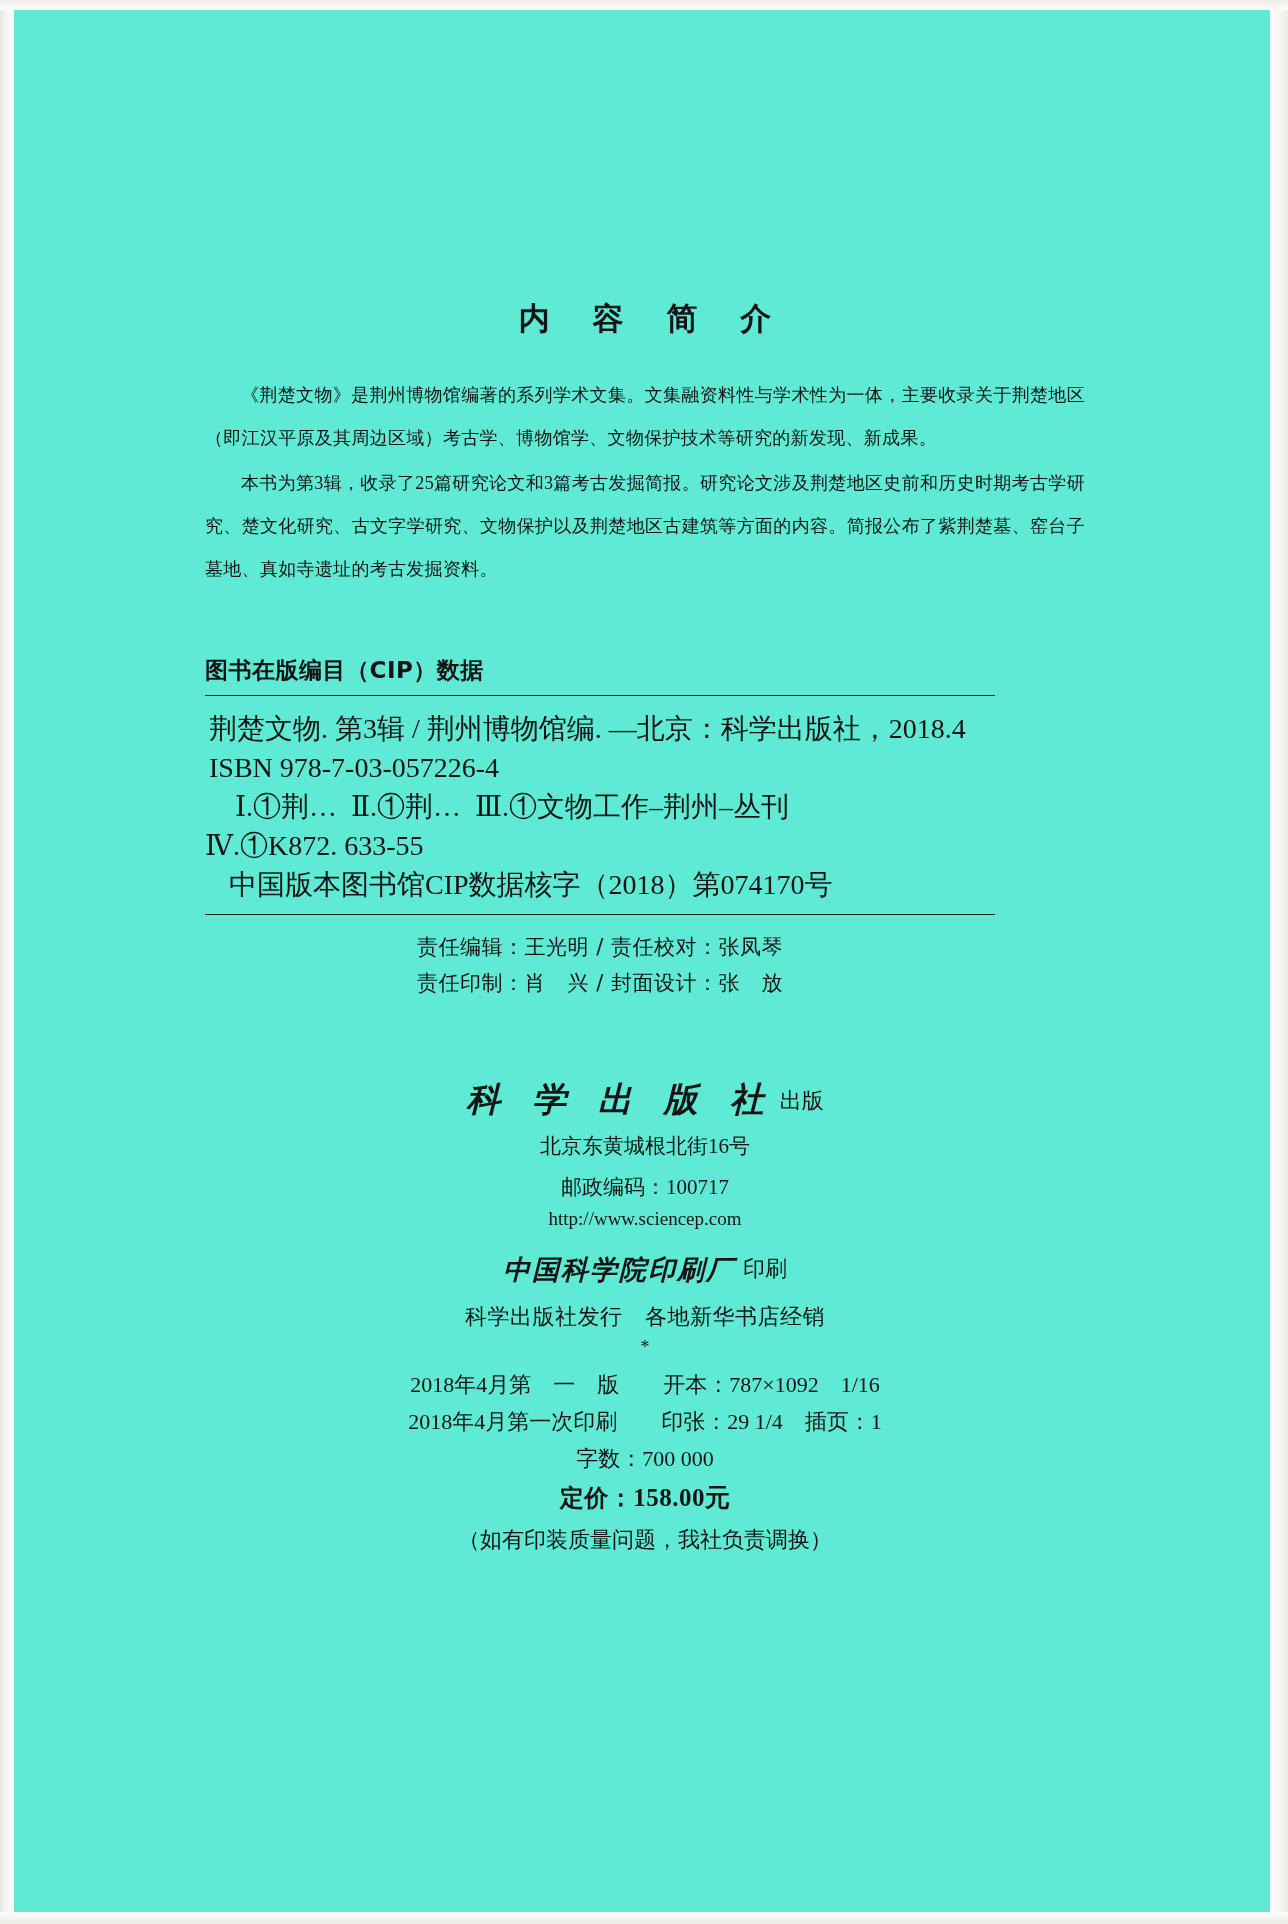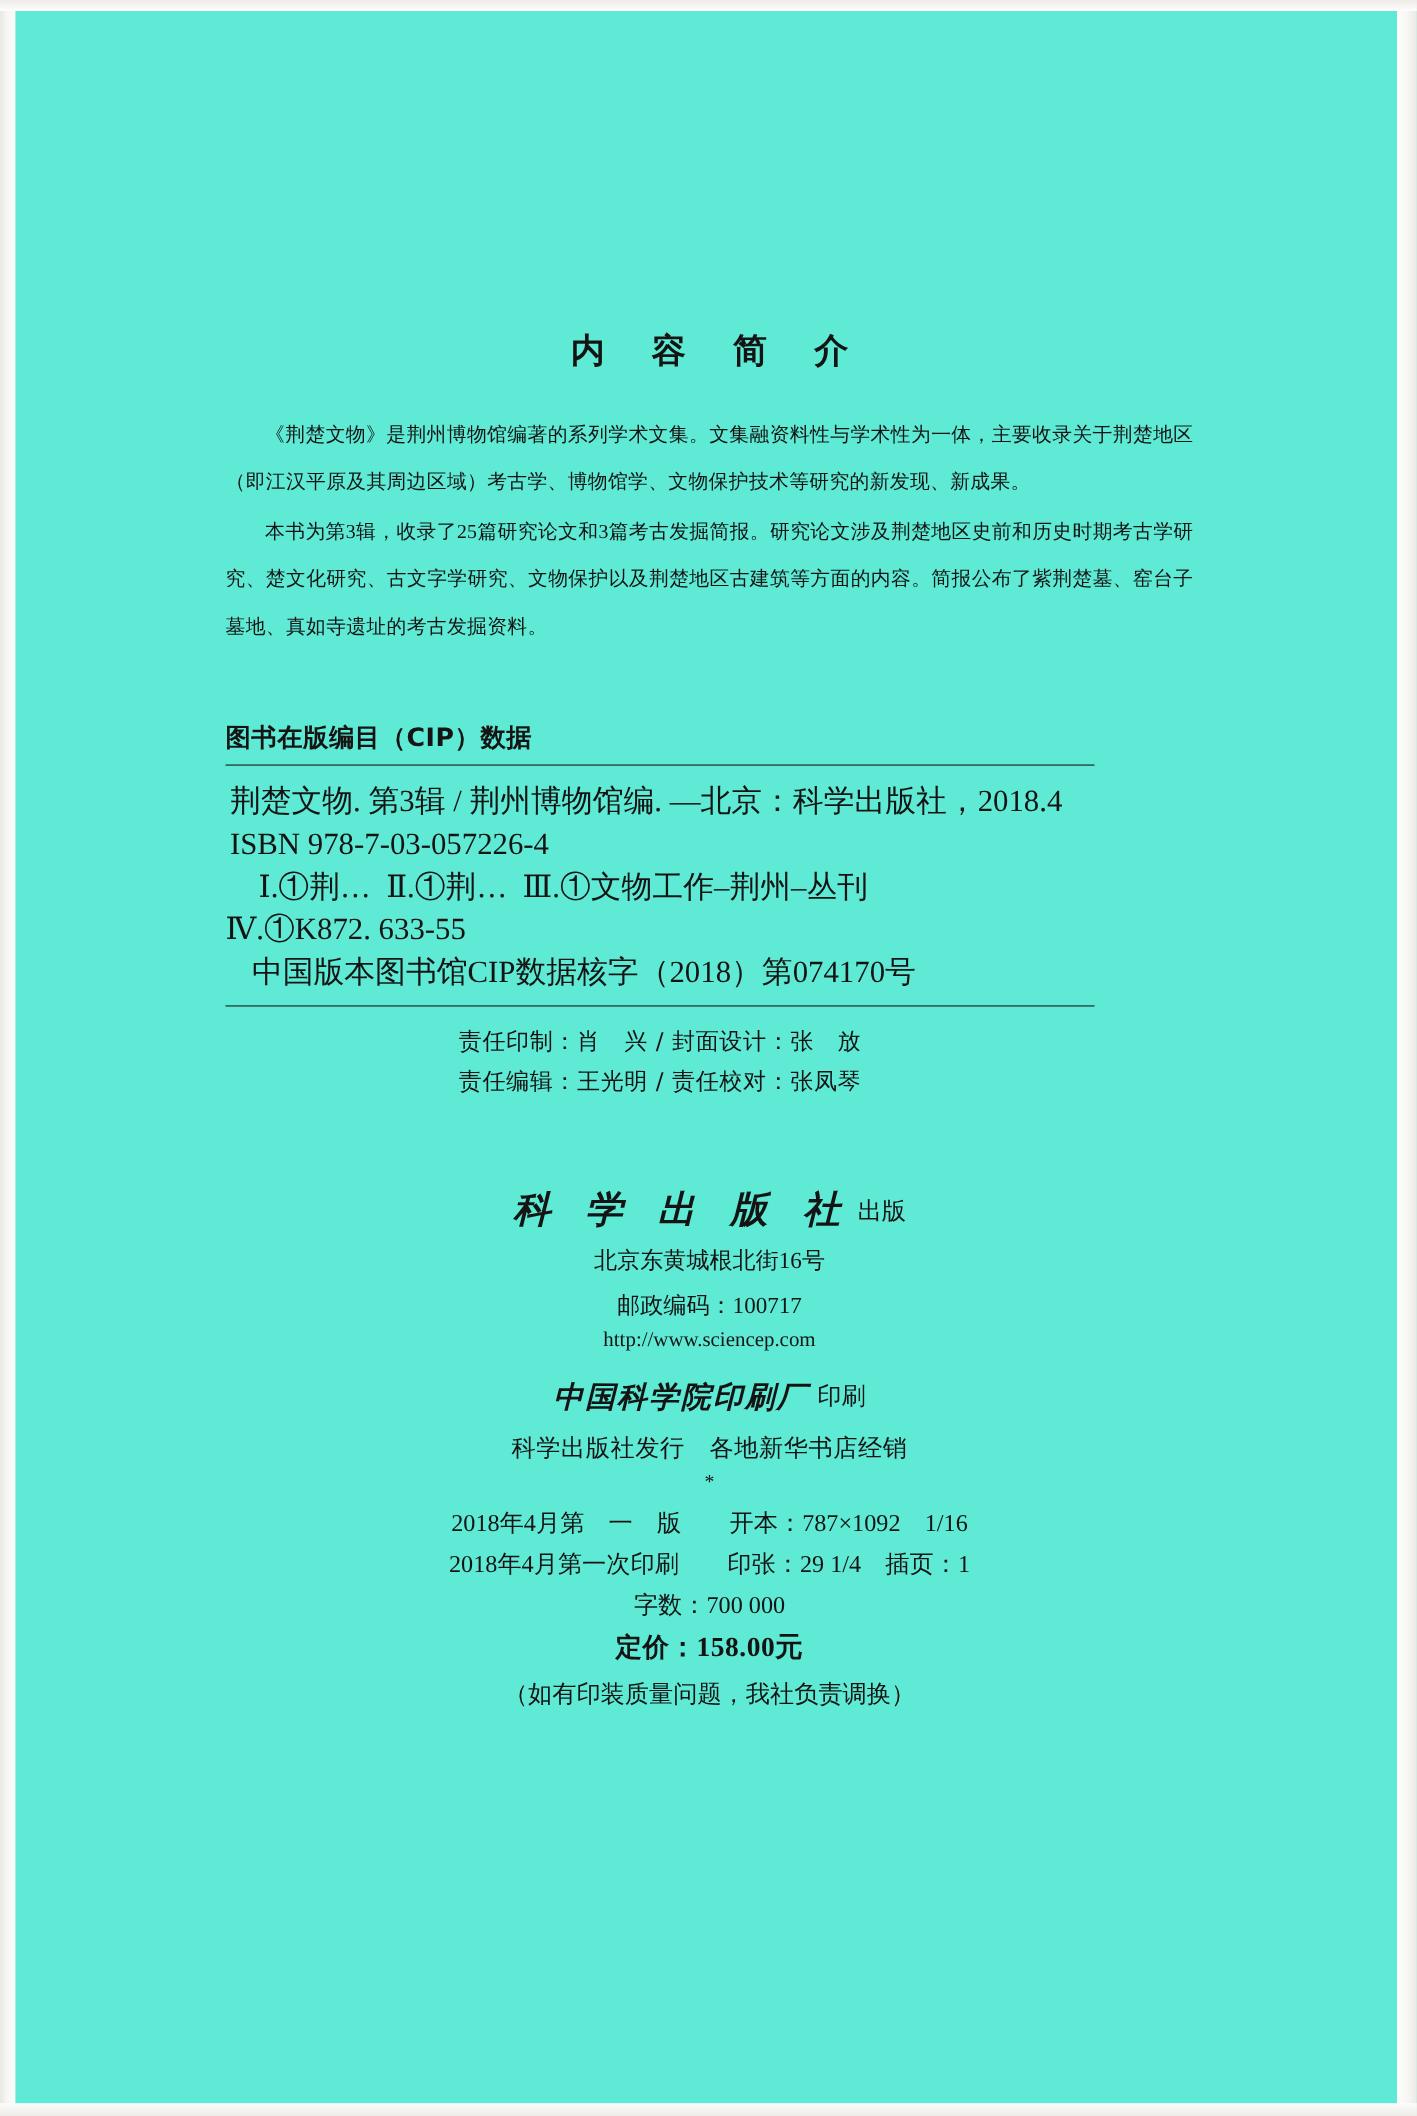--- a/index.html
+++ b/index.html
@@ -213,22 +213,22 @@
       <div class="rule"></div>
       <div class="cip-body">
         <div class="cip-l1">荆楚文物. 第3辑 / 荆州博物馆编. —北京：科学出版社，2018.4</div>
         <div class="cip-l2">ISBN 978-7-03-057226-4</div>
         <div class="cip-l3">Ⅰ.①荆…  Ⅱ.①荆…  Ⅲ.①文物工作–荆州–丛刊</div>
         <div class="cip-l4">Ⅳ.①K872. 633-55</div>
         <div class="cip-l5">中国版本图书馆CIP数据核字（2018）第074170号</div>
       </div>
       <div class="rule"></div>
       <div class="credits">
+        <div>责任编辑：王光明 / 责任校对：张凤琴</div>
         <div>责任印制：肖　兴 / 封面设计：张　放</div>
-        <div>责任编辑：王光明 / 责任校对：张凤琴</div>
       </div>
     </div>
 
     <div class="pub">
       <div class="pub-logo-line">
         <span>科 学 出 版 社</span><span class="tail">出版</span>
       </div>
       <div class="pub-addr">北京东黄城根北街16号</div>
       <div class="pub-addr">邮政编码：100717</div>
       <div class="pub-url">http://www.sciencep.com</div>

